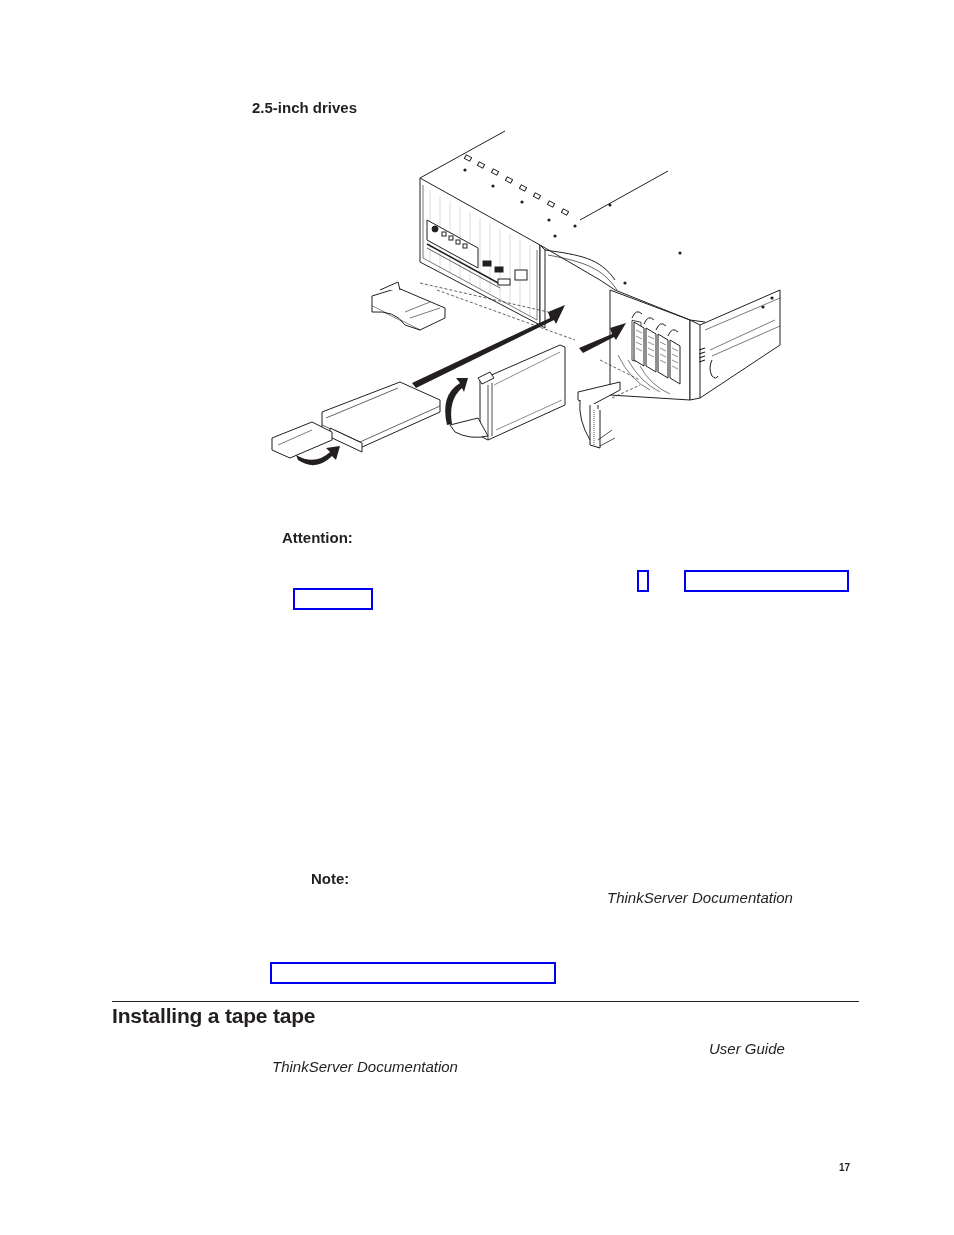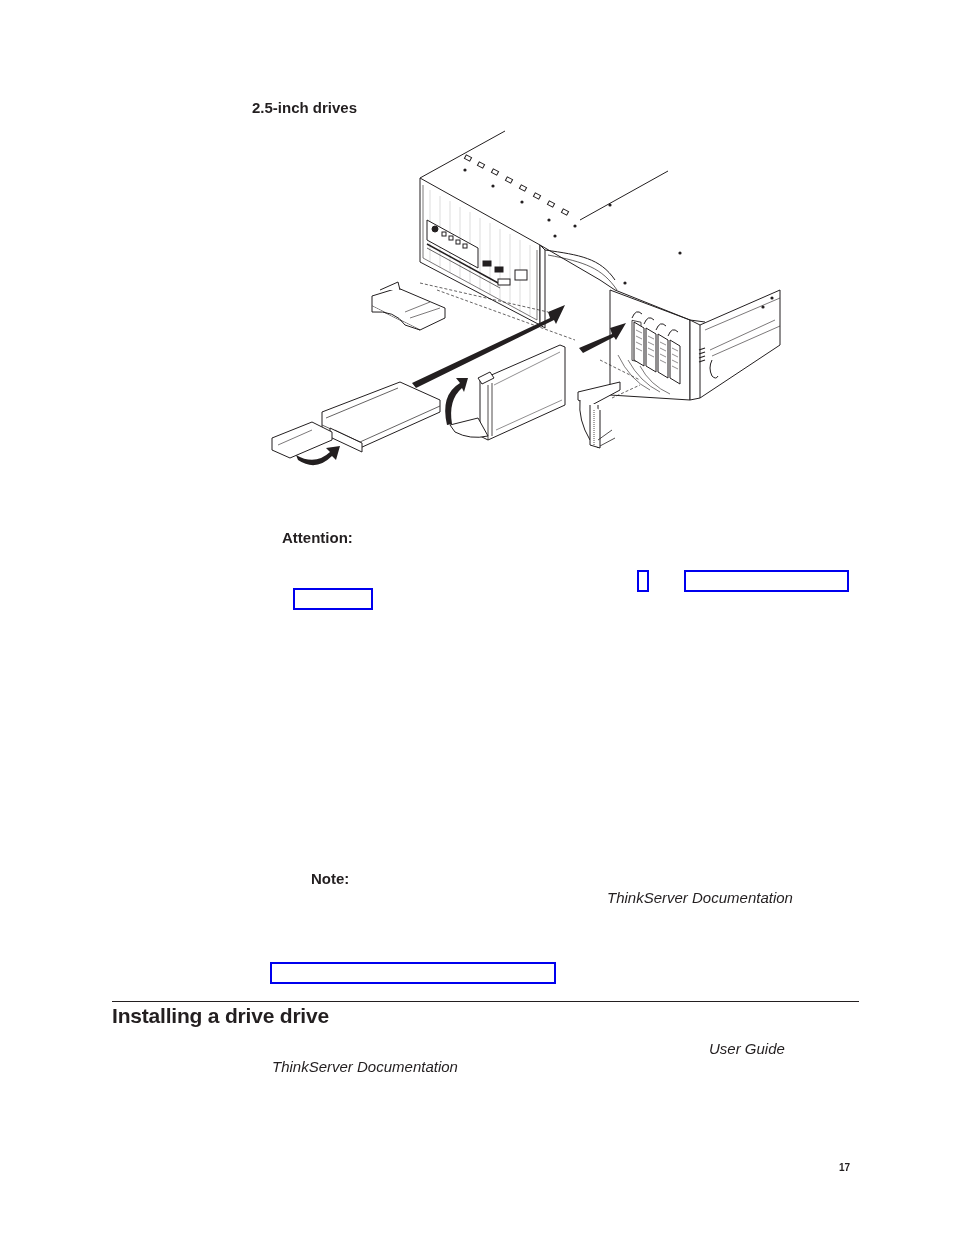--- a/index.html
+++ b/index.html
@@ -194,19 +194,19 @@
   <a class="link-box" style="left:684px; top:570px; width:165px; height:22px;"></a>
   <a class="link-box" style="left:293px; top:588px; width:80px; height:22px;"></a>
 
   <div class="abs bold-label" style="left:283px; top:870px;margin-left:28px;">Note:</div>
   <div class="abs ital" style="left:607px; top:889px;">ThinkServer Documentation</div>
 
   <a class="link-box" style="left:270px; top:962px; width:286px; height:22px;"></a>
 
   <div class="rule" style="top:1001px;"></div>
 
-  <div class="abs section-title" style="left:112px; top:1004px;">Installing a drive drive</div>
+  <div class="abs section-title" style="left:112px; top:1004px;">Installing a tape tape</div>
 
   <div class="abs ital" style="left:709px; top:1040px;">User Guide</div>
   <div class="abs ital" style="left:272px; top:1058px;">ThinkServer Documentation</div>
 
   <div class="abs page-num" style="left:839px; top:1162px;">17</div>
 </div>
 
 </body></html>

